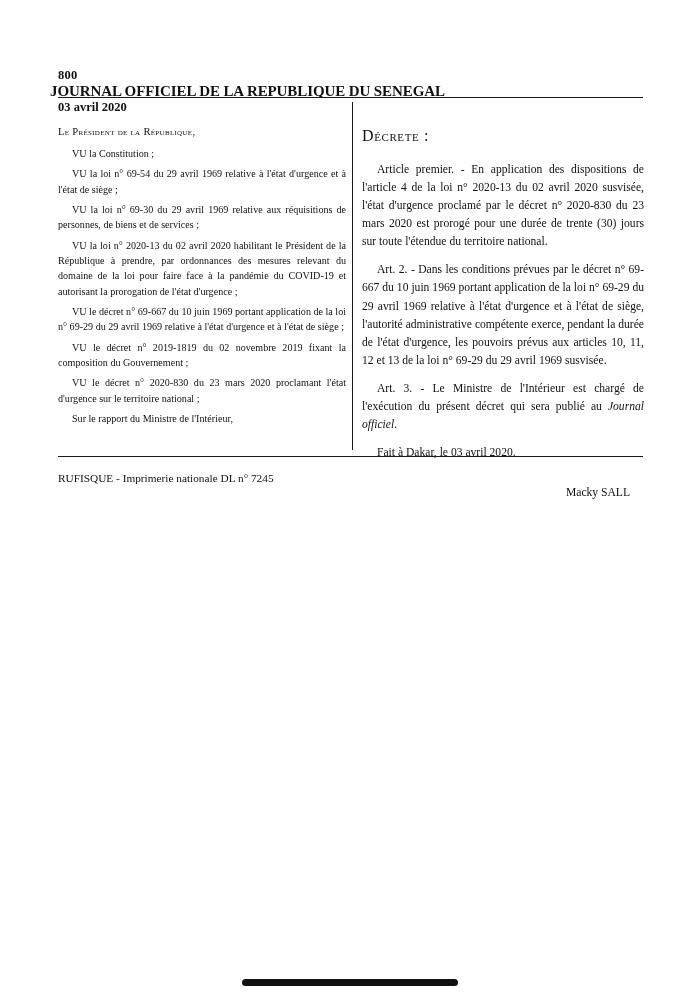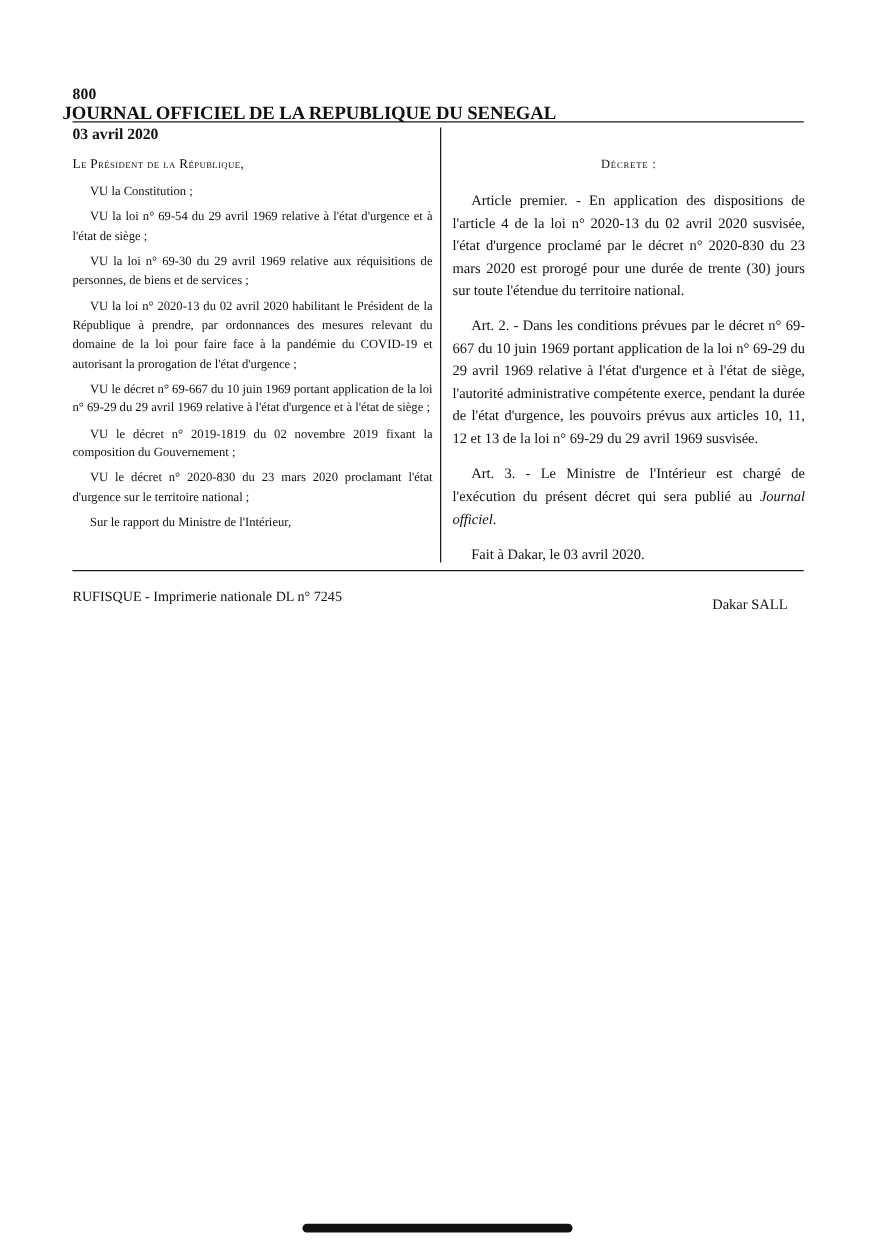--- a/index.html
+++ b/index.html
@@ -94,22 +94,22 @@
     line-height: 1.56;
   }
 
   .smallcaps-line {
     margin: 0 0 6px 0;
     font-variant: small-caps;
     letter-spacing: 0.3px;
     font-size: 10.6px;
   }
   .smallcaps-line.decrete {
-    text-align: center;
-    font-size: 10px;
+    text-align: left;
+    font-size: 16px;
     margin-bottom: 12px;
     letter-spacing: 0.6px;
   }
 
   .para {
     margin: 0 0 5px 0;
     text-indent: 14px;
   }
   .col-right .para {
     margin: 0 0 10px 0;
@@ -173,21 +173,21 @@
     <p class="para">VU le décret n° 2020-830 du 23 mars 2020 proclamant l'état d'urgence sur le territoire national ;</p>
     <p class="para">Sur  le  rapport  du  Ministre  de  l'Intérieur,</p>
   </div>
 
   <div class="col col-right">
     <p class="smallcaps-line decrete">Décrete :</p>
     <p class="para">Article premier. -  En application des dispositions de l'article 4 de la loi n° 2020-13 du 02 avril 2020 susvisée, l'état d'urgence proclamé par le décret n° 2020-830 du 23 mars 2020 est prorogé pour une durée de trente (30) jours sur toute l'étendue du territoire national.</p>
     <p class="para">Art. 2. -  Dans les conditions prévues par le décret n° 69-667 du 10 juin 1969 portant application de la loi n° 69-29 du 29 avril 1969 relative à l'état d'urgence et à l'état de siège, l'autorité administrative compétente exerce, pendant la durée de l'état d'urgence, les pouvoirs prévus aux articles 10, 11, 12 et 13 de la loi n° 69-29 du 29 avril 1969 susvisée.</p>
     <p class="para"><span>Art. 3. - Le Ministre de l'Intérieur est chargé de l'exécution du présent décret qui sera publié au </span><span class="italic">Journal officiel</span><span>.</span></p>
     <p class="para last-line">Fait à Dakar, le 03 avril 2020.</p>
-    <p class="signature">Dakar SALL</p>
+    <p class="signature">Macky SALL</p>
   </div>
 
   <div class="rule rule-bottom"></div>
 
   <div class="footer">RUFISQUE   - Imprimerie nationale DL n° 7245</div>
 
   <div class="home-indicator"></div>
 </div>
 
 </body></html>

